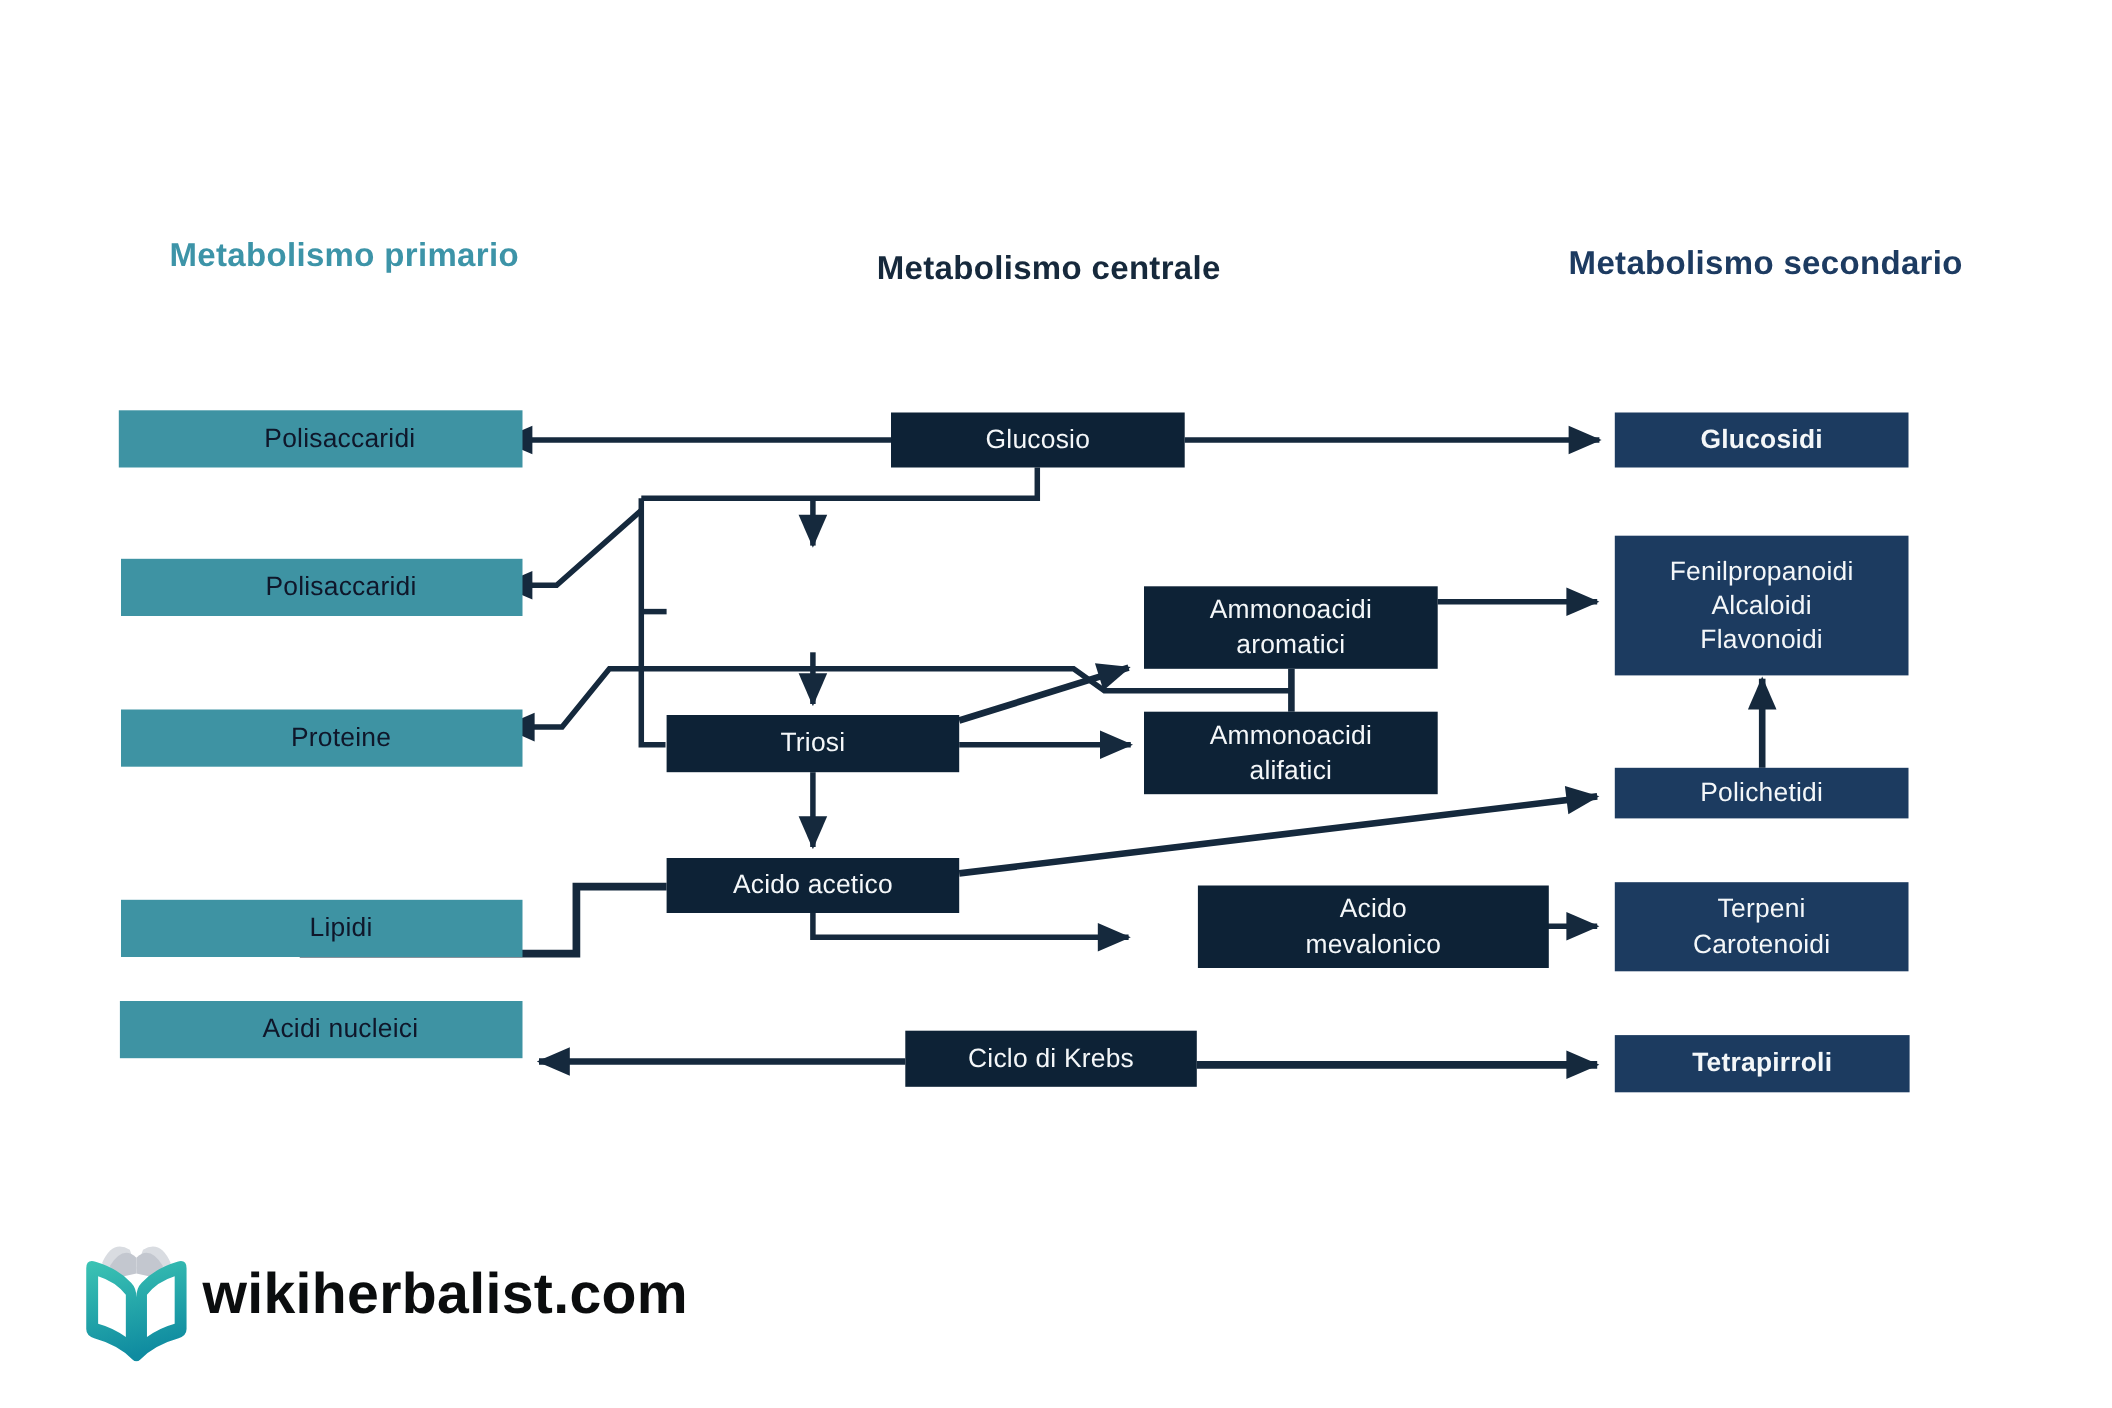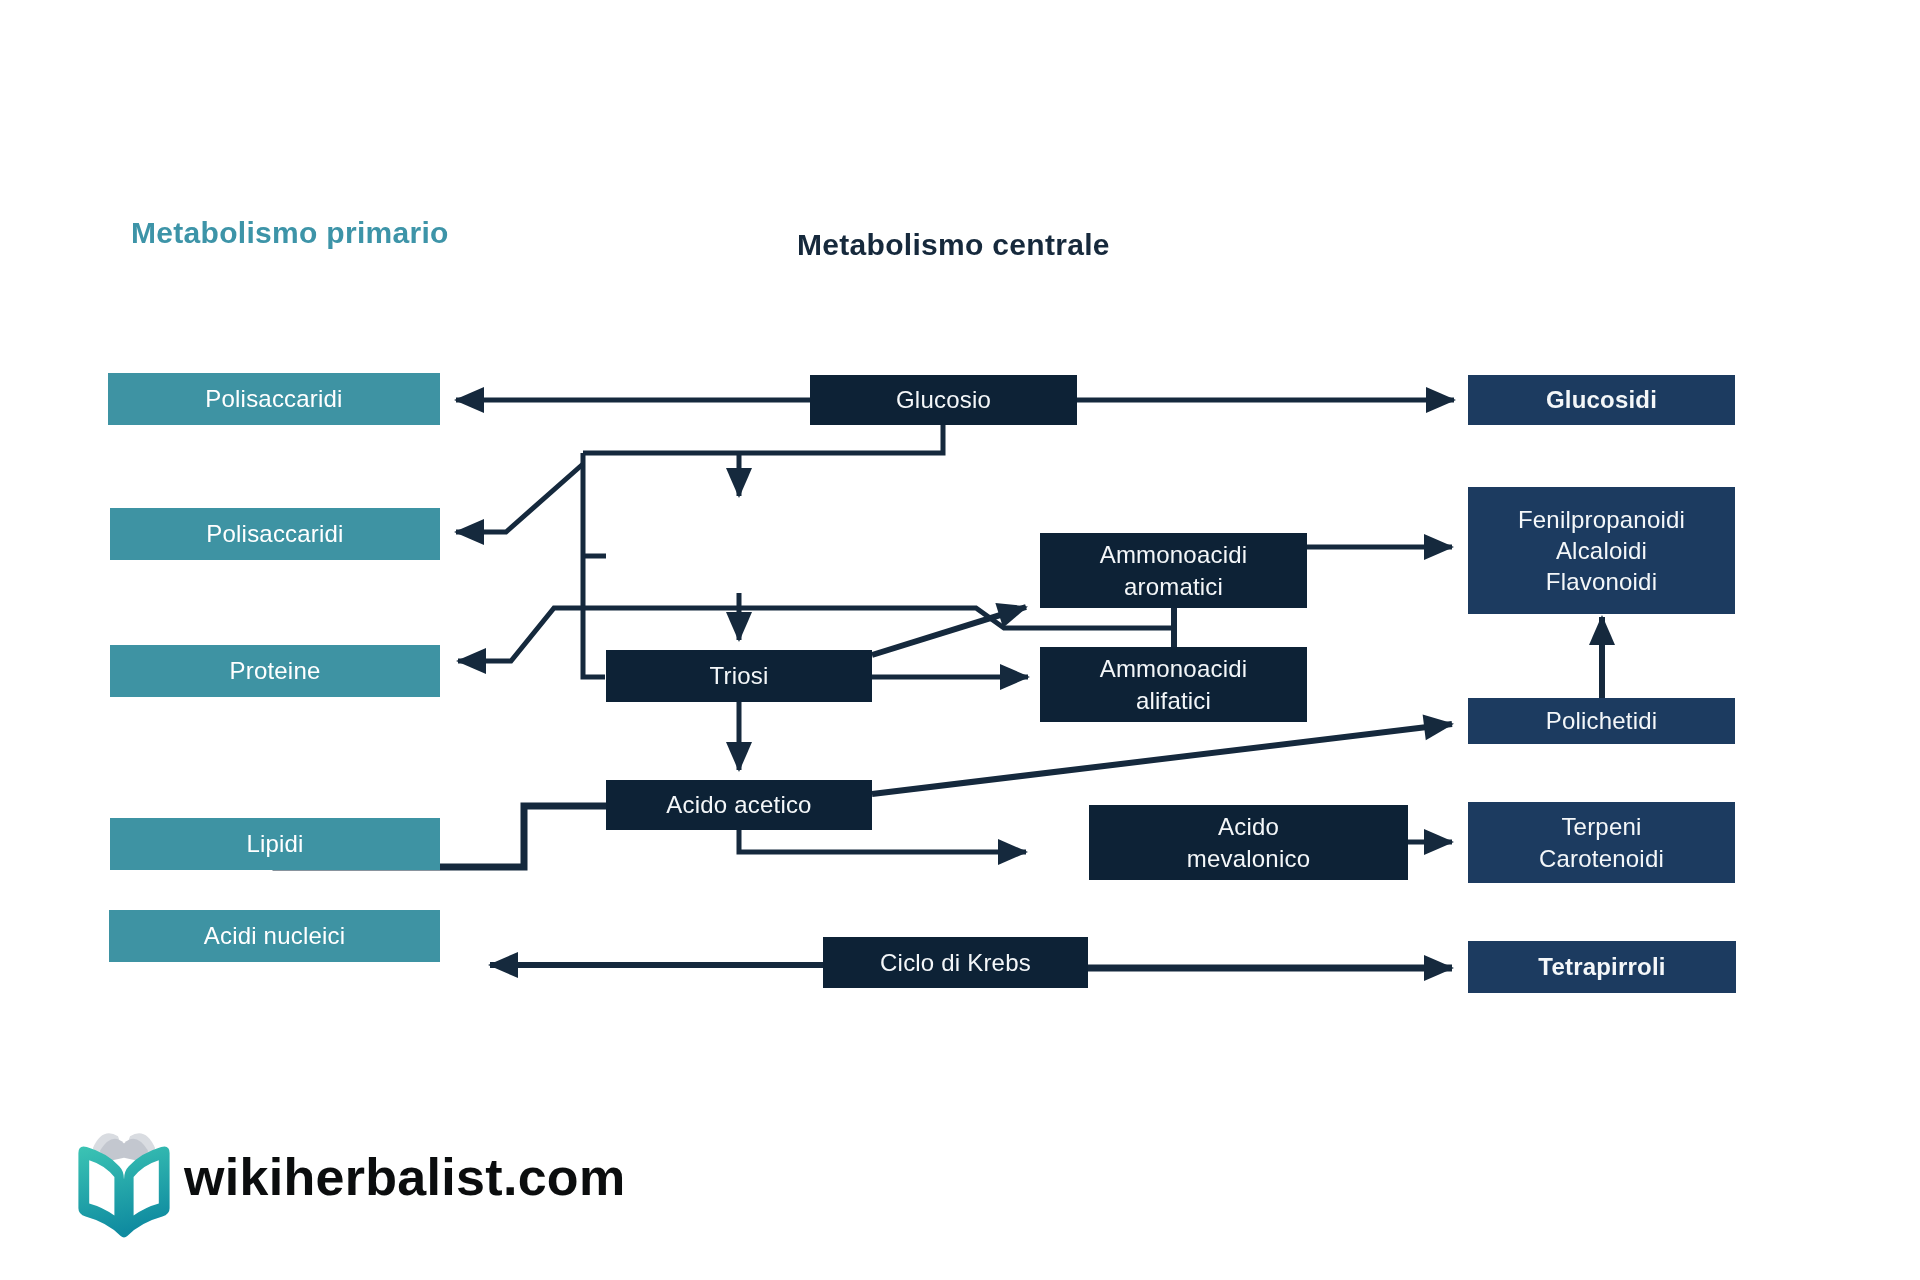--- a/index.html
+++ b/index.html
@@ -2,25 +2,25 @@
 <html style="--primary-box: #3e93a3; --central-box: #0d2236; --secondary-box: #1c3b60; --primary-heading: #3d94a8; --central-heading: #16293c; --secondary-heading: #1d3b61;"><head>
 <meta charset="utf-8">
 <style>
   html,body{margin:0;padding:0;background:#ffffff;}
   .canvas{position:relative;width:1920px;height:1280px;background:#ffffff;overflow:hidden;
           font-family:"Liberation Sans","DejaVu Sans",sans-serif;}
   #edges{position:absolute;left:0;top:0;z-index:1;}
   #nodes{position:absolute;left:0;top:0;width:100%;height:100%;z-index:2;pointer-events:none;}
   .node{position:absolute;display:flex;align-items:center;justify-content:center;
         text-align:center;font-size:24px;line-height:1.3;white-space:pre-line;letter-spacing:.2px;}
-  .node.primary{background:var(--primary-box,#3e93a3);color:#ffffff;}
+  .node.primary{background:var(--primary-box,#3e93a3);color:#0f172a;padding-left:35px;}
   .node.central{background:var(--central-box,#0d2236);color:#f4f7f9;}
   .node.secondary{background:var(--secondary-box,#1c3b60);color:#f4f7f9;}
   .col-heading{position:absolute;font-size:30px;font-weight:600;letter-spacing:.3px;z-index:2;}
-  .col-heading.primary{color:var(--primary-heading,#3d94a8);}
+  .col-heading.primary{color:var(--primary-heading,#3d94a8);margin-left:23px;}
   .col-heading.central{color:var(--central-heading,#16293c);}
   .col-heading.secondary{color:var(--secondary-heading,#1d3b61);}
   .logo{position:absolute;left:64px;top:1116px;display:flex;align-items:center;z-index:2;}
   .logo svg{width:120px;height:122px;display:block;}
   .logo .site{font-size:52px;font-weight:600;color:#0b0d0e;letter-spacing:.3px;}
 </style>
 </head>
 <body>
 
 <div class="canvas">
@@ -51,20 +51,21 @@
         <polyline points="872,794 1452,724" stroke="#15293d" stroke-width="6" marker-end="url(#ah)"></polyline>
         <polyline points="1307,842 1452,842" stroke="#15293d" stroke-width="5" marker-end="url(#ah)"></polyline>
         <polyline points="1602,698 1602,617" stroke="#15293d" stroke-width="6" marker-end="url(#ah)"></polyline>
         <polyline points="823,965 490,965" stroke="#15293d" stroke-width="6" marker-end="url(#ah)"></polyline>
         <polyline points="1088,968 1452,968" stroke="#15293d" stroke-width="7" marker-end="url(#ah)"></polyline>
       </g>
   </svg>
 
   <div class="col-heading primary" style="left:131px;top:216px;">Metabolismo primario</div>
   <div class="col-heading central" style="left:797px;top:228px;">Metabolismo centrale</div>
+  <div class="col-heading secondary" style="left:1426px;top:223px;">Metabolismo secondario</div>
 
   <div id="nodes">
       <div class="node primary" style="left: 108px; top: 373px; width: 332px; height: 52px;">Polisaccaridi</div>
       <div class="node primary" style="left: 110px; top: 508px; width: 330px; height: 52px;">Polisaccaridi</div>
       <div class="node primary" style="left: 110px; top: 645px; width: 330px; height: 52px;">Proteine</div>
       <div class="node primary" style="left: 110px; top: 818px; width: 330px; height: 52px;">Lipidi</div>
       <div class="node primary" style="left: 109px; top: 910px; width: 331px; height: 52px;">Acidi nucleici</div>
       <div class="node central" style="left: 810px; top: 375px; width: 267px; height: 50px;">Glucosio</div>
       <div class="node central" style="left: 606px; top: 650px; width: 266px; height: 52px;">Triosi</div>
       <div class="node central" style="left: 1040px; top: 533px; width: 267px; height: 75px;">Ammonoacidi

